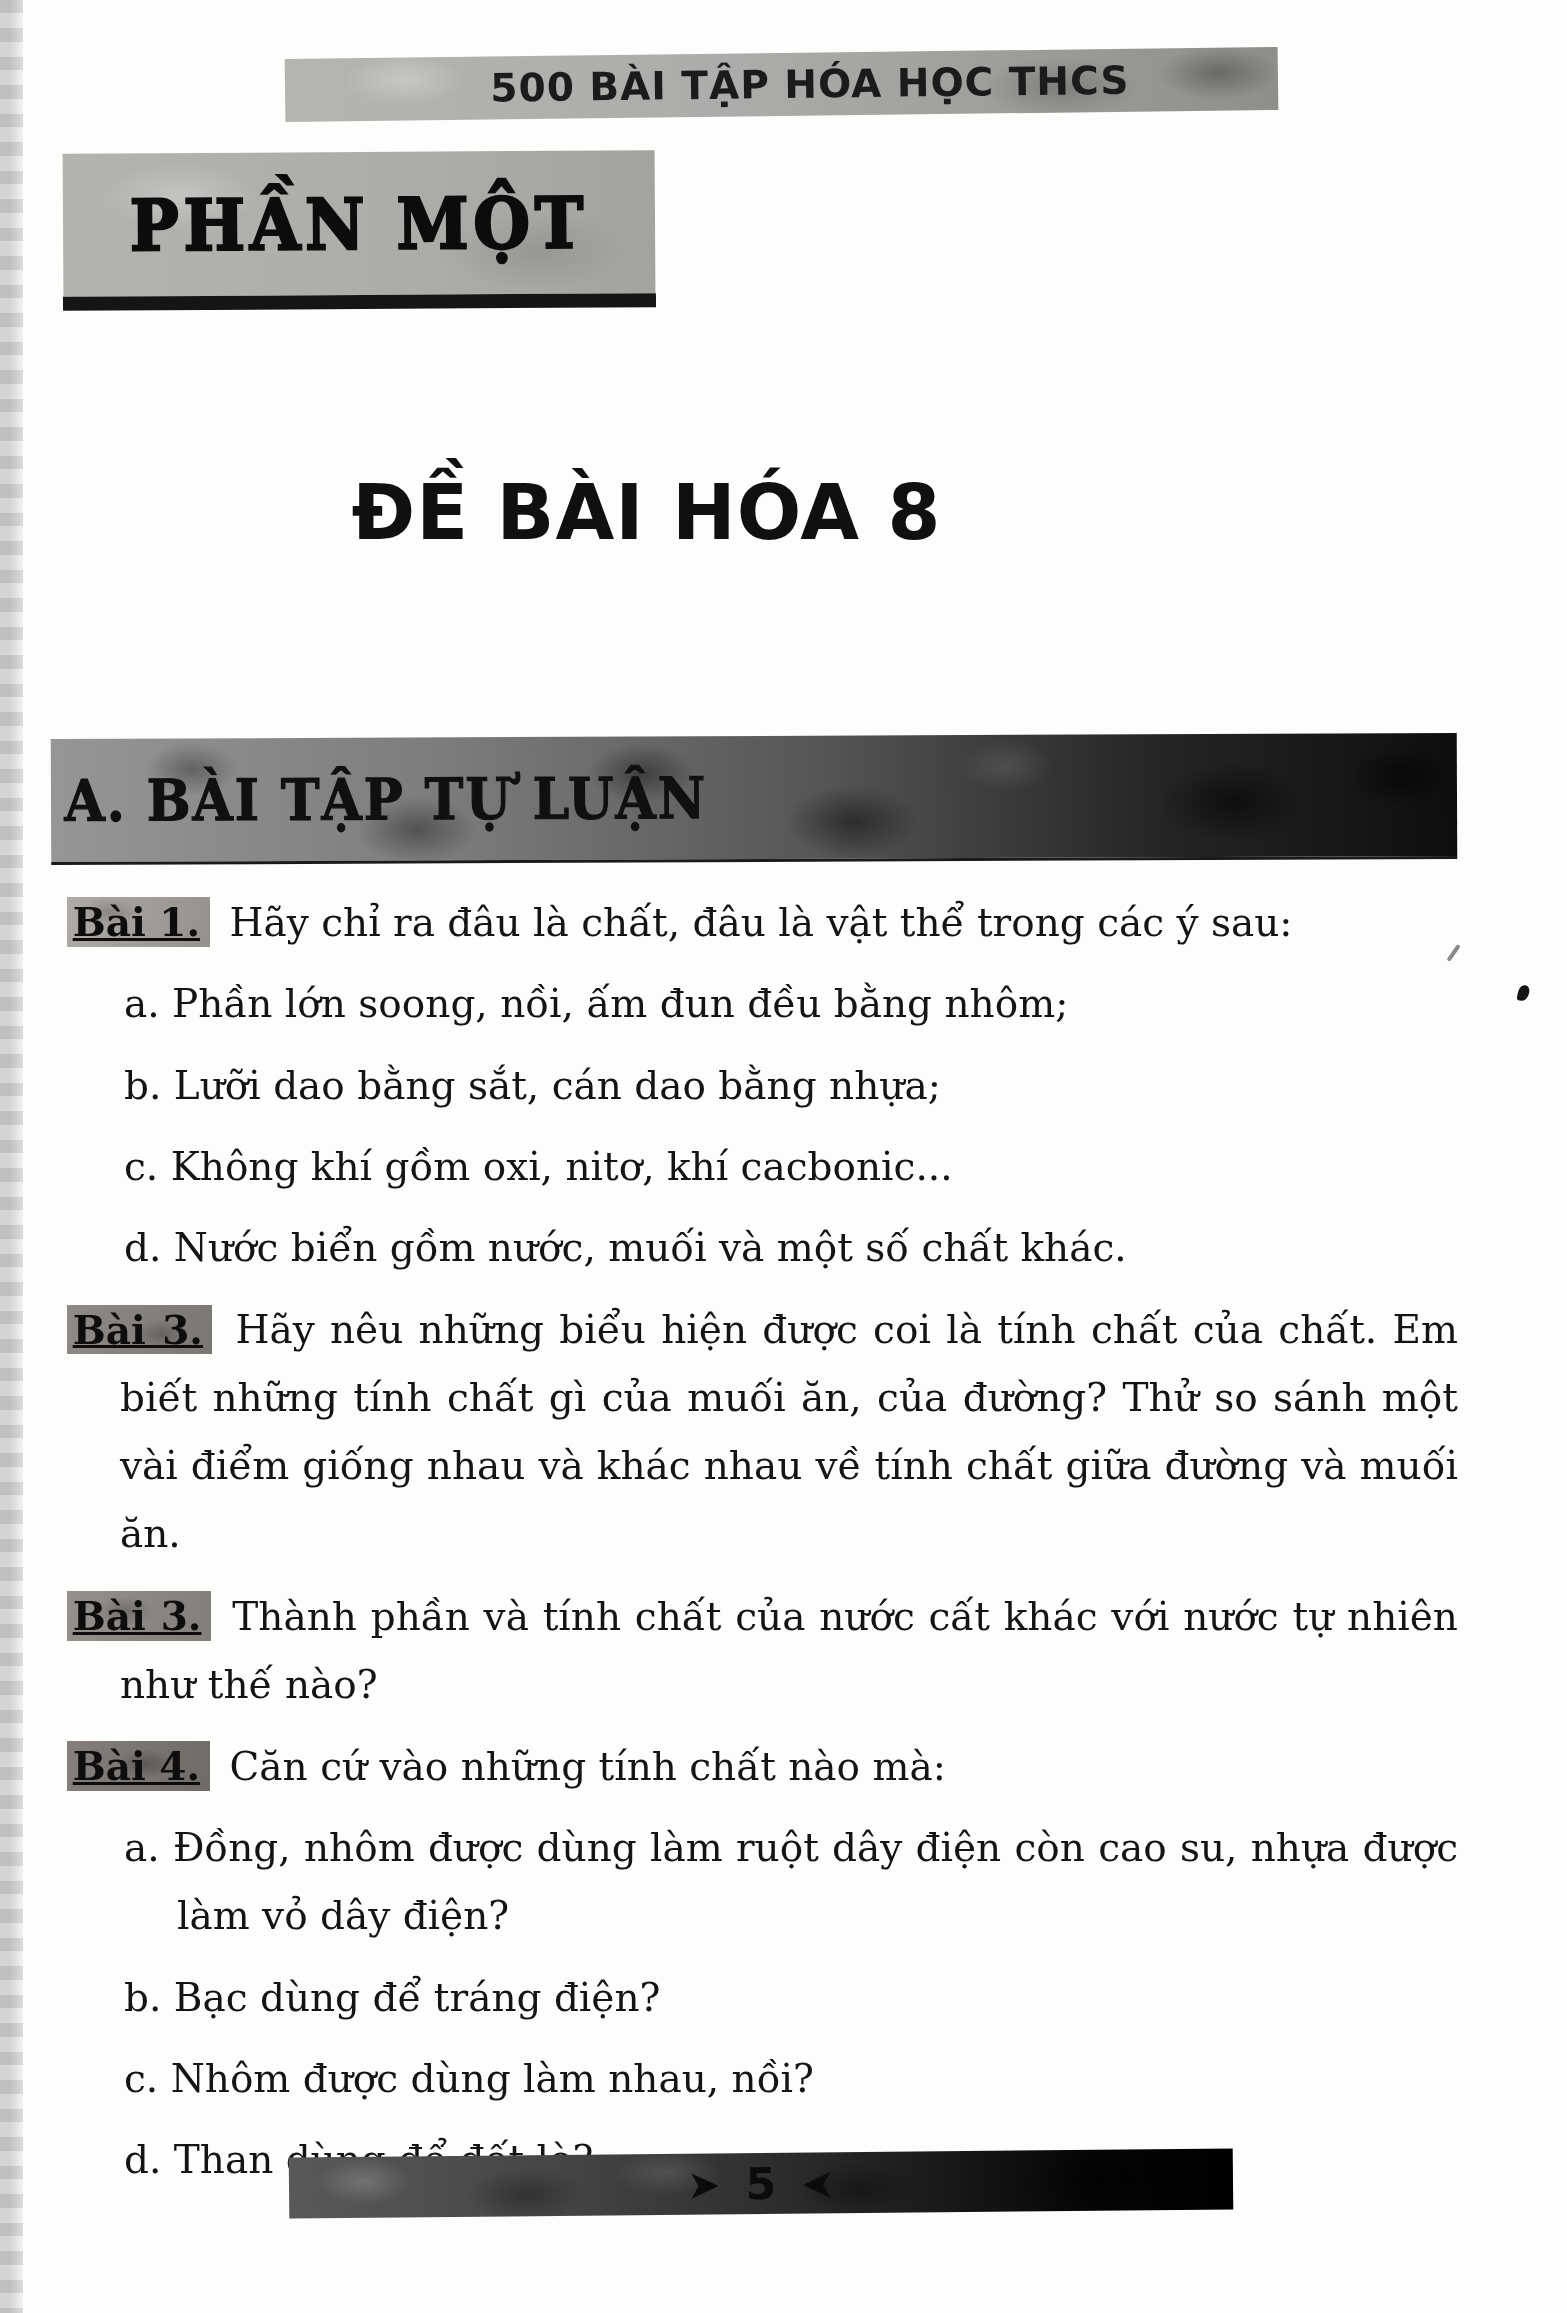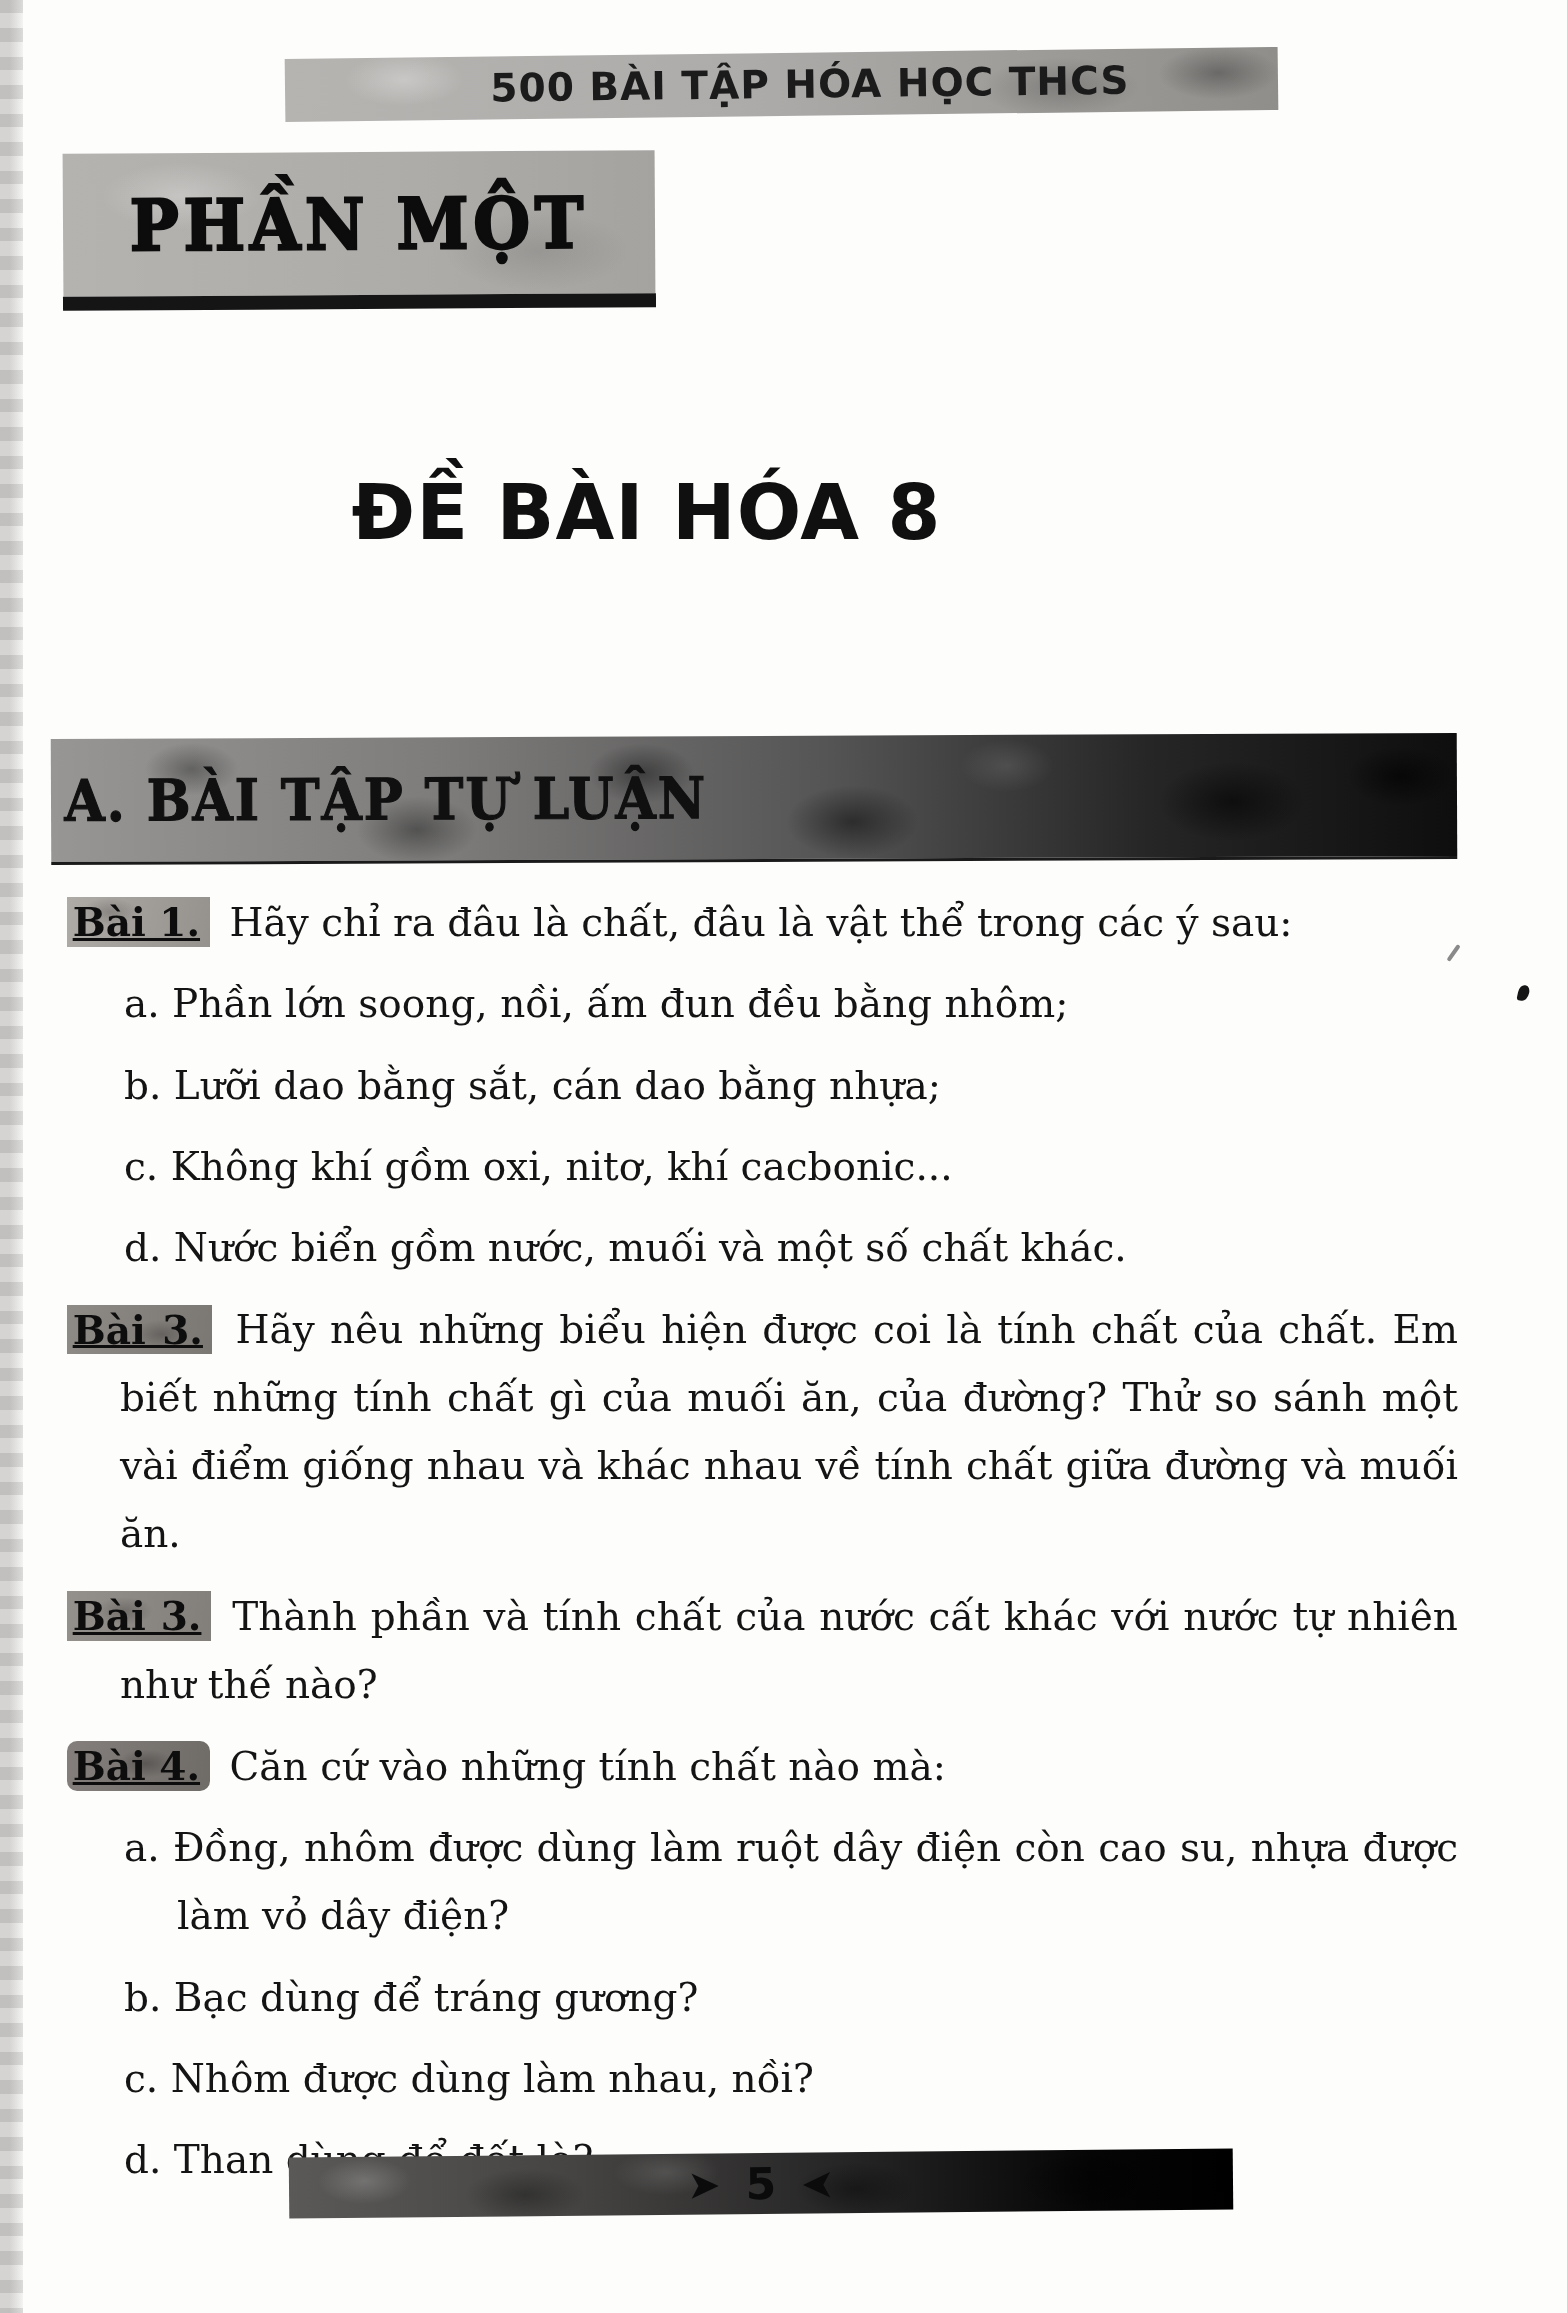--- a/index.html
+++ b/index.html
@@ -99,21 +99,21 @@
   .ex{padding-left:53px;text-indent:-53px;margin:0 0 13.3px 0;}
   .badge{
     font-weight:bold;color:#0d0d0d;
     padding:1.9px 9.5px 1.9px 5.7px;margin-right:7.6px;text-decoration:underline;
   }
   .badge.b1{background:radial-gradient(ellipse 38px 19px at 30% 30%, rgba(0,0,0,.18), transparent 75%),linear-gradient(100deg,#aeaaa6,#96928e);}
   .badge.b1{background:radial-gradient(ellipse 38px 19px at 30% 30%, rgba(0,0,0,.18), transparent 75%),linear-gradient(100deg,#aeaaa6,#95918d);}
   .badge.b2{background:radial-gradient(ellipse 38px 19px at 65% 60%, rgba(0,0,0,.22), transparent 75%),linear-gradient(100deg,#8e8a86,#7b7773);}
   .badge.b3{background:radial-gradient(ellipse 38px 19px at 40% 40%, rgba(0,0,0,.20), transparent 75%),linear-gradient(100deg,#94908c,#827e7a);}
   .badge.b4{background:radial-gradient(ellipse 38px 19px at 55% 45%, rgba(0,0,0,.25), transparent 75%),linear-gradient(100deg,#848an7c,#6f6b67);}
-  .badge.b4{background:radial-gradient(ellipse 38px 19px at 55% 45%, rgba(0,0,0,.25), transparent 75%),linear-gradient(100deg,#847f7c,#6f6b67);border-radius:10px;}
+  .badge.b4{background:radial-gradient(ellipse 38px 19px at 55% 45%, rgba(0,0,0,.25), transparent 75%),linear-gradient(100deg,#847f7c,#6f6b67);}
   .items{margin-left:57px;}
   .item{padding-left:53px;text-indent:-53px;margin:0 0 13.3px 0;}
   
   .mark-slash{
     position:absolute;left:1444px;top:951px;width:19px;height:3.8px;
     background:#8a8a8a;border-radius:1.9px;transform:rotate(-55deg);
   }
   .mark-apostrophe{
     position:absolute;left:1518px;top:985px;width:10.5px;height:16px;
     background:#151515;border-radius:55% 45% 60% 20%;transform:rotate(12deg);
@@ -185,21 +185,21 @@
       <span class="badge b3">Bài 3.</span>
       <span>Thành phần và tính chất của nước cất khác với nước tự nhiên như thế nào?</span>
     </p>
 
     <p class="ex">
       <span class="badge b4">Bài 4.</span>
       <span>Căn cứ vào những tính chất nào mà:</span>
     </p>
     <div class="items">
       <p class="item">a. Đồng, nhôm được dùng làm ruột dây điện còn cao su, nhựa được làm vỏ dây điện?</p>
-      <p class="item">b. Bạc dùng để tráng gương?</p>
+      <p class="item">b. Bạc dùng để tráng điện?</p>
       <p class="item">c. Nhôm được dùng làm nhau, nồi?</p>
       <p class="item">d. Than dùng để đốt lò?</p>
     </div>
 
   </div>
 
   <div class="mark-slash"></div>
   <div class="mark-apostrophe"></div>
 
   <div class="footer-band">

